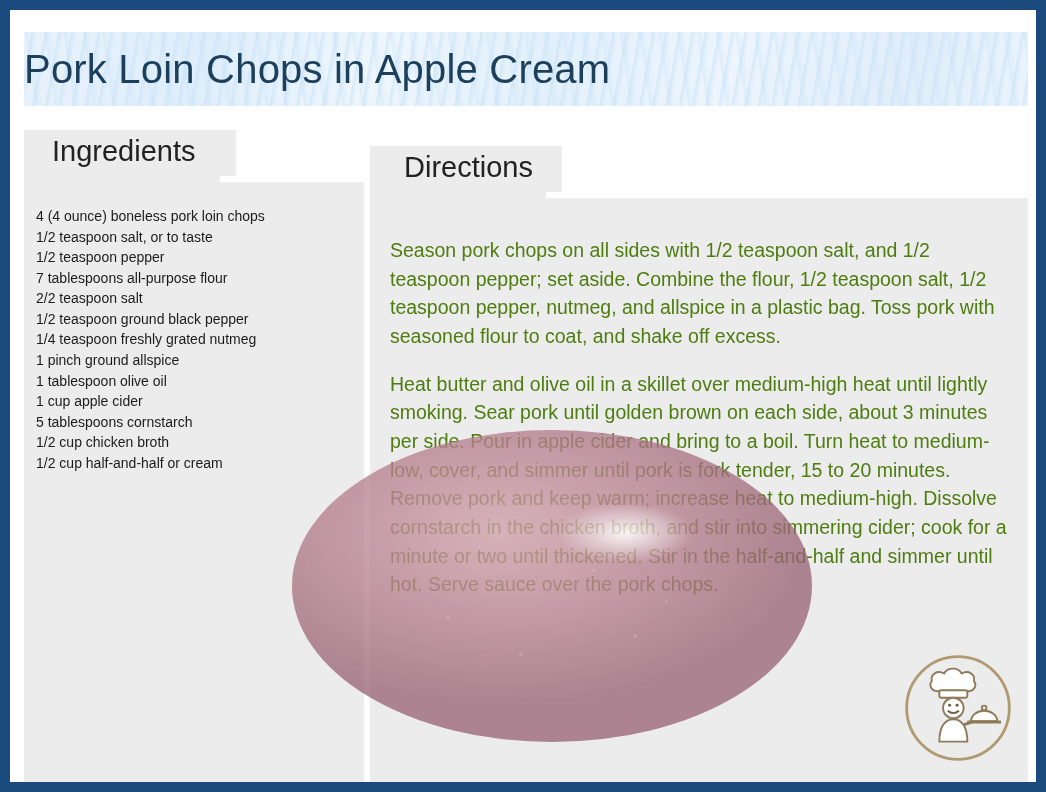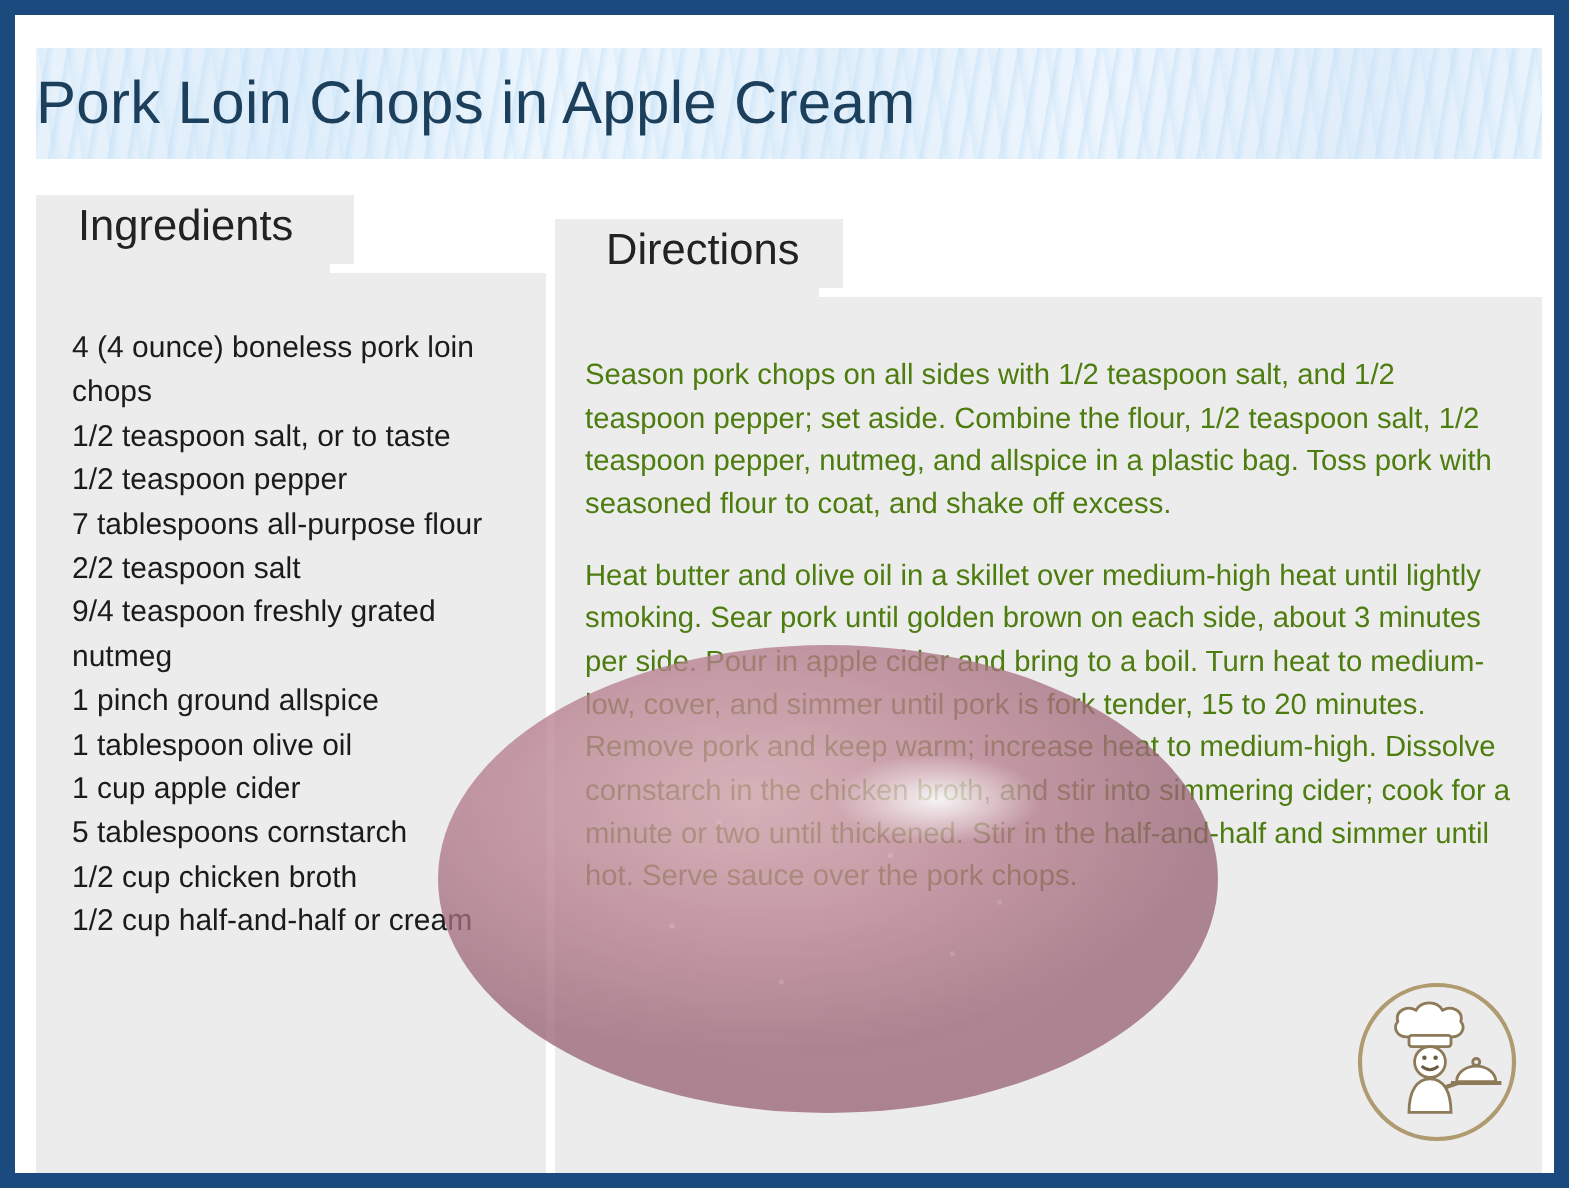--- a/index.html
+++ b/index.html
@@ -77,22 +77,22 @@
   #ing-strip { left: 196px; width: 144px; }
   #dir-strip { left: 176px; width: 482px; }
 
   .col-body {
     position: absolute;
     top: 60px; left: 0;
     right: 0; bottom: 0;
     padding: 16px 14px 0 12px;
   }
   #ingredients-list {
-    margin: 12px; padding: 0; list-style: none;
-    font-size: 20px;
+    margin: 0; padding: 0; list-style: none;
+    font-size: 14px;
     line-height: 1.47;
     color: #1b1b1b;
   }
   #ingredients-list li { margin: 0; }
 
   #directions-body {
     font-size: 19.5px;
     line-height: 1.47;
     color: #4d7c0f;
     padding-left: 8px;
@@ -146,21 +146,22 @@
   <div class="col" id="ingredients-col">
     <div class="col-header-strip" id="ing-strip"></div>
     <div class="col-header">Ingredients</div>
     <div class="col-body">
       <ul id="ingredients-list">
         <li>4 (4 ounce) boneless pork loin chops</li>
         <li>1/2 teaspoon salt, or to taste</li>
         <li>1/2 teaspoon pepper</li>
         <li>7 tablespoons all-purpose flour</li>
         <li>2/2 teaspoon salt</li>
-        <li>9/4 teaspoon freshly grated nutmeg</li>
+        <li>1/2 teaspoon ground black pepper</li>
+        <li>1/4 teaspoon freshly grated nutmeg</li>
         <li>1 pinch ground allspice</li>
         <li>1 tablespoon olive oil</li>
         <li>1 cup apple cider</li>
         <li>5 tablespoons cornstarch</li>
         <li>1/2 cup chicken broth</li>
         <li>1/2 cup half-and-half or cream</li>
       </ul>
     </div>
   </div>
 

